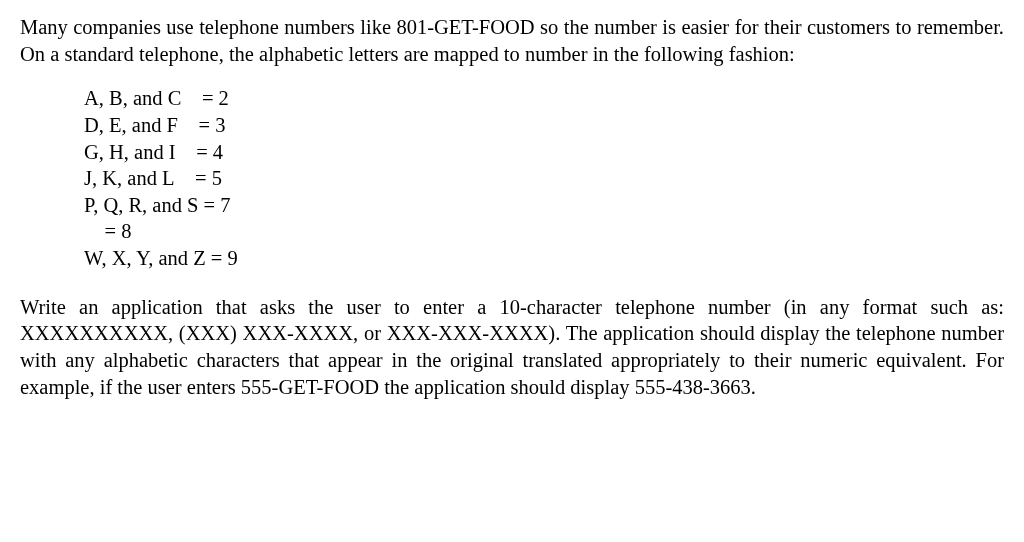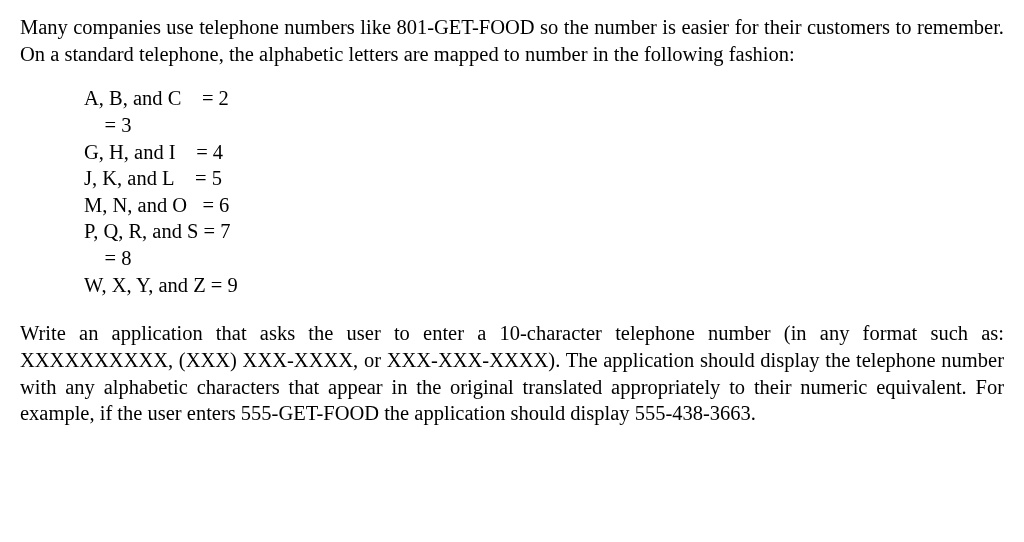--- a/index.html
+++ b/index.html
@@ -39,33 +39,30 @@
 <body>
 
 <p class="para">Many companies use telephone numbers like 801-GET-FOOD so the number is easier for their customers to remember.  On a standard telephone, the alphabetic letters are mapped to number in the following fashion:</p>
 
 <div class="mapping-block">
   <div class="mapping-row">
     <span class="mapping-left">A, B, and C</span>
     <span class="mapping-right">&nbsp;&nbsp;&nbsp;&nbsp;<span>= 2</span></span>
   </div>
   <div class="mapping-row">
+    <span class="mapping-left">D, E, and F</span>
     <span class="mapping-right">&nbsp;&nbsp;&nbsp;&nbsp;<span>= 3</span></span>
   </div>
   <div class="mapping-row">
     <span class="mapping-left">G, H, and I</span>
     <span class="mapping-right">&nbsp;&nbsp;&nbsp;&nbsp;<span>= 4</span></span>
   </div>
   <div class="mapping-row">
     <span class="mapping-left">J, K, and L</span>
     <span class="mapping-right">&nbsp;&nbsp;&nbsp;&nbsp;<span>= 5</span></span>
-  </div>
-  <div class="mapping-row">
-    <span class="mapping-left">M, N, and O</span>
-    <span class="mapping-right">&nbsp;&nbsp;&nbsp;<span>= 6</span></span>
   </div>
   <div class="mapping-row">
     <span class="mapping-left">P, Q, R, and S</span>
     <span class="mapping-right">&nbsp;<span>= 7</span></span>
   </div>
   <div class="mapping-row">
     <span class="mapping-right">&nbsp;&nbsp;&nbsp;&nbsp;<span>= 8</span></span>
   </div>
   <div class="mapping-row">
     <span class="mapping-left">W, X, Y, and Z</span>

